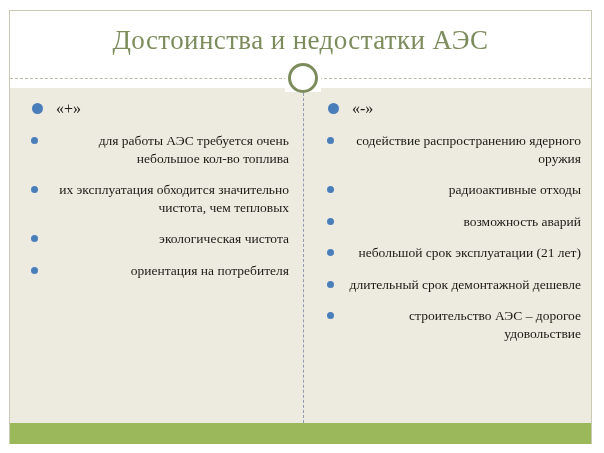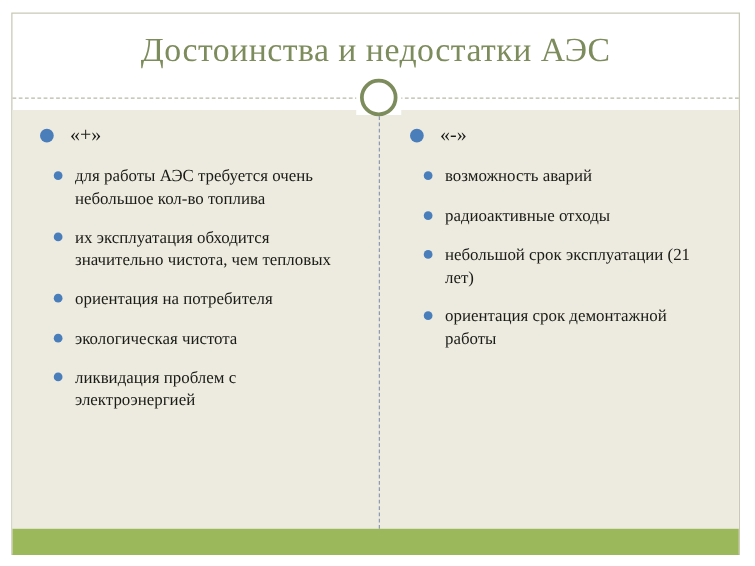--- a/index.html
+++ b/index.html
@@ -142,22 +142,23 @@
     left: 6px;
     top: 3px;
     width: 11px;
     height: 11px;
     border-radius: 50%;
     background: #4a7ebb;
   }
 
   ul.lvl2 {
     list-style: none;
-    margin: 12px;
+    margin: 0;
     padding: 0;
+    text-align: right;
   }
   ul.lvl2 > li.item {
     position: relative;
     padding-left: 22px;
     margin: 0 0 14px 0;
     font-size: 13.5px;
     line-height: 17.5px;
     color: #1b1b16;
   }
   ul.lvl2 > li.item::before {
@@ -191,31 +192,32 @@
   <div id="divider"></div>
   <div id="green-band"></div>
 
   <div class="column" id="col-left">
     <ul class="lvl1">
       <li class="head">«+»</li>
     </ul>
     <ul class="lvl2">
       <li class="item">для работы АЭС требуется очень небольшое кол-во топлива</li>
       <li class="item">их эксплуатация  обходится значительно чистота, чем тепловых</li>
+      <li class="item">экологическая чистота</li>
       <li class="item">ориентация на потребителя</li>
-      <li class="item">экологическая чистота</li>
-      <li class="item">ликвидация проблем с электроэнергией</li>
     </ul>
   </div>
 
   <div class="column" id="col-right">
     <ul class="lvl1">
       <li class="head">«-»</li>
     </ul>
     <ul class="lvl2">
+      <li class="item">содействие распространению ядерного оружия</li>
+      <li class="item">радиоактивные отходы</li>
       <li class="item">возможность аварий</li>
-      <li class="item">радиоактивные отходы</li>
       <li class="item">небольшой срок эксплуатации (21 лет)</li>
-      <li class="item">ориентация срок демонтажной работы</li>
+      <li class="item">длительный срок демонтажной дешевле</li>
+      <li class="item">строительство АЭС – дорогое удовольствие</li>
     </ul>
   </div>
 
 </div>
 
 </body></html>

